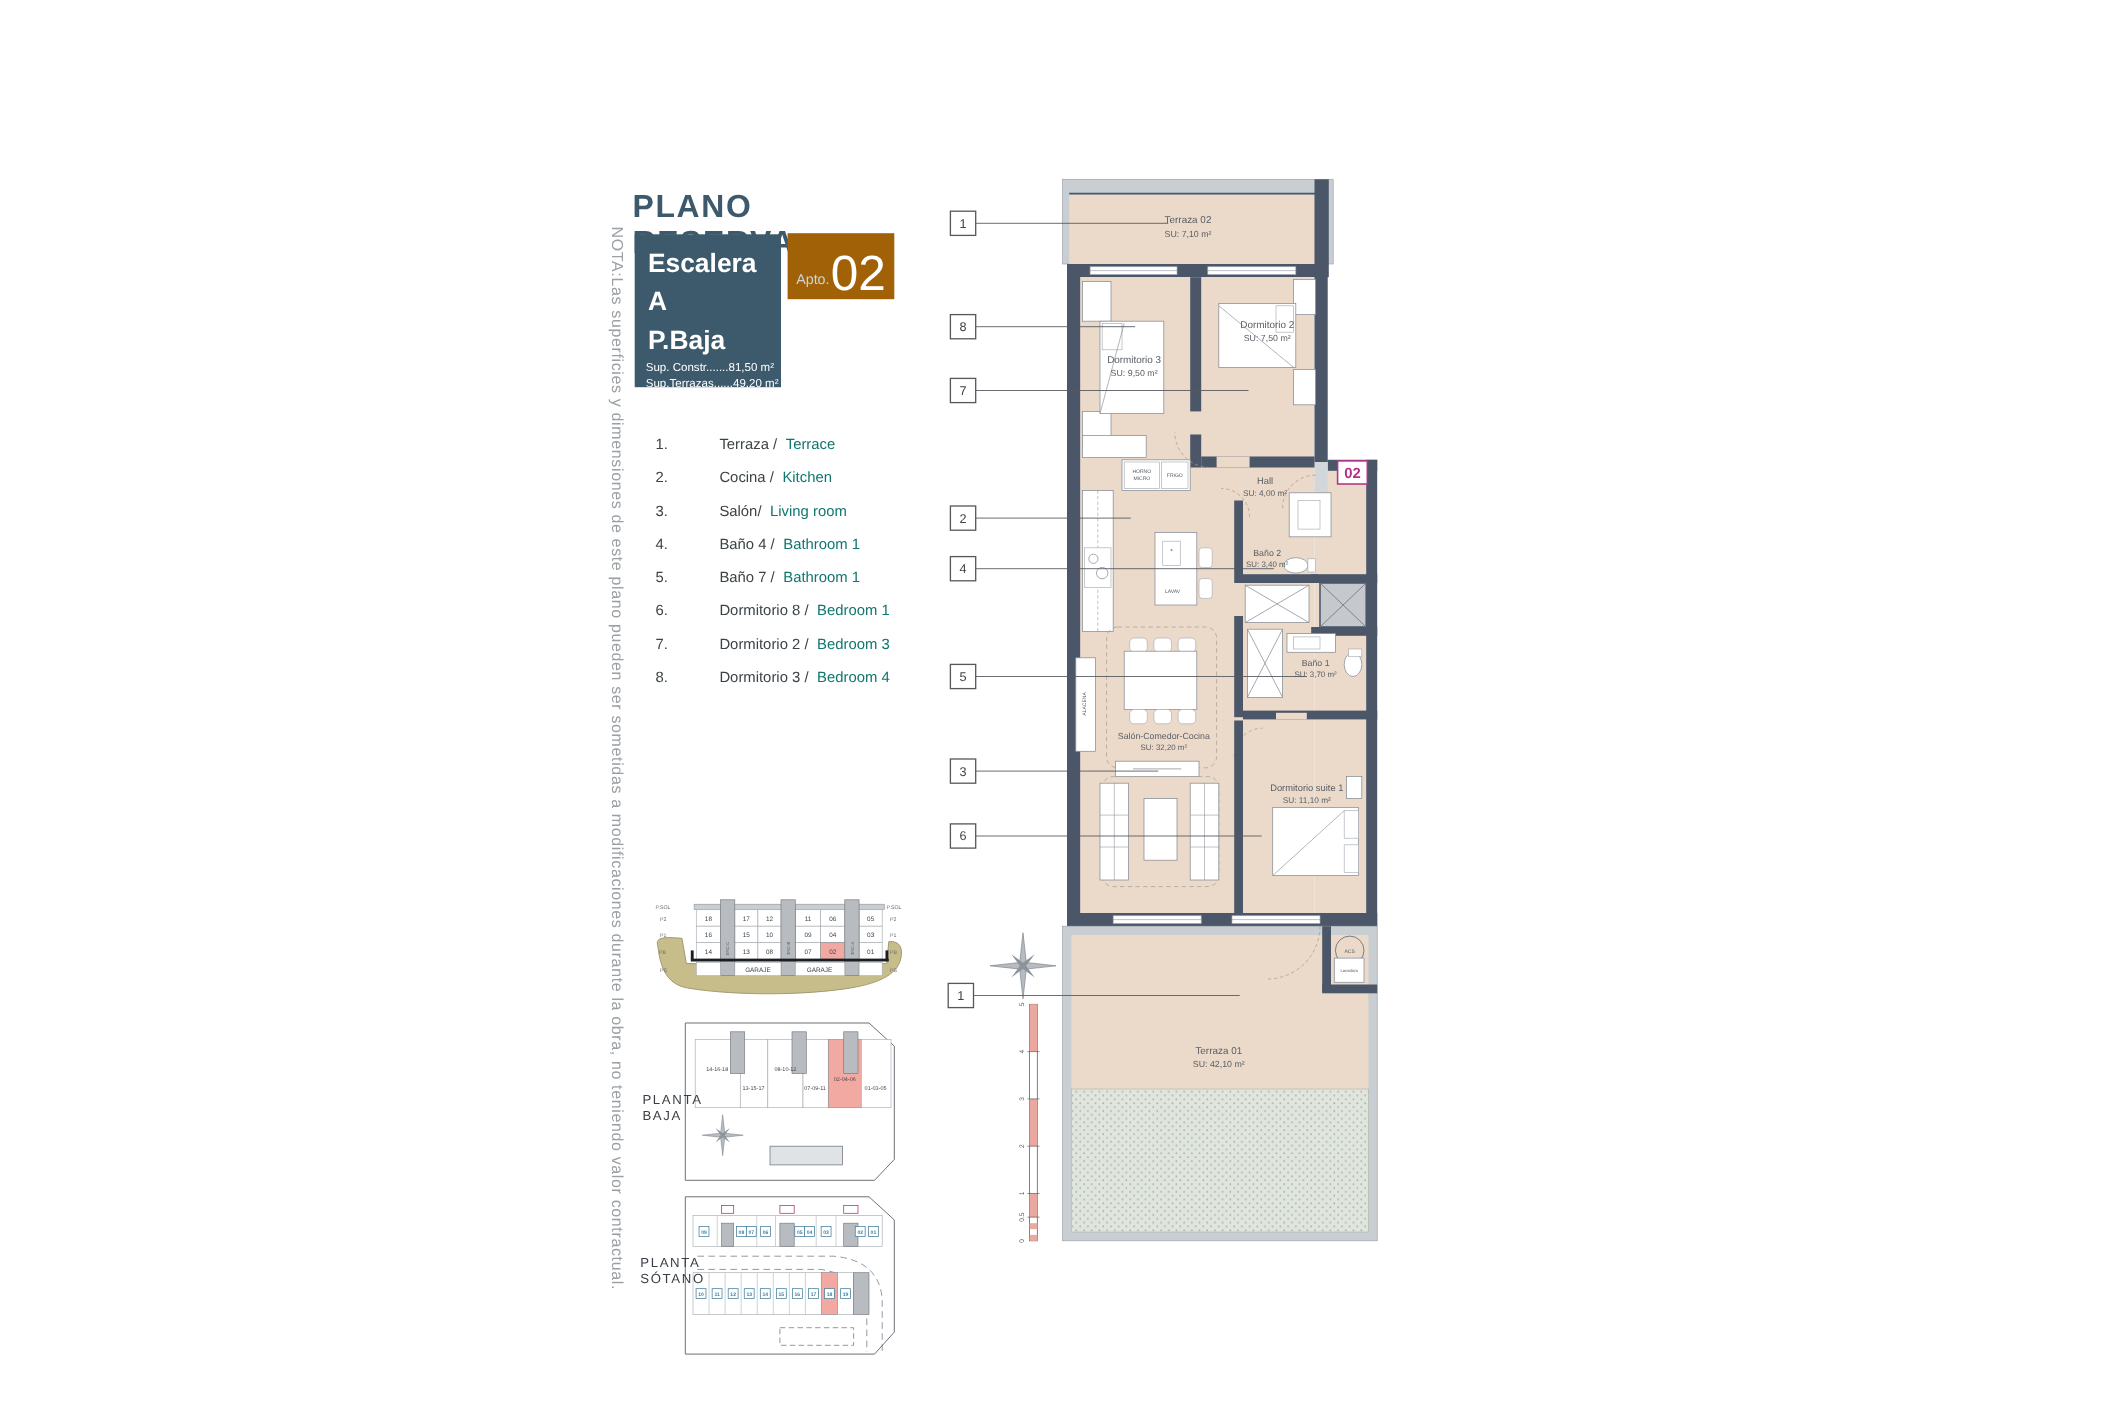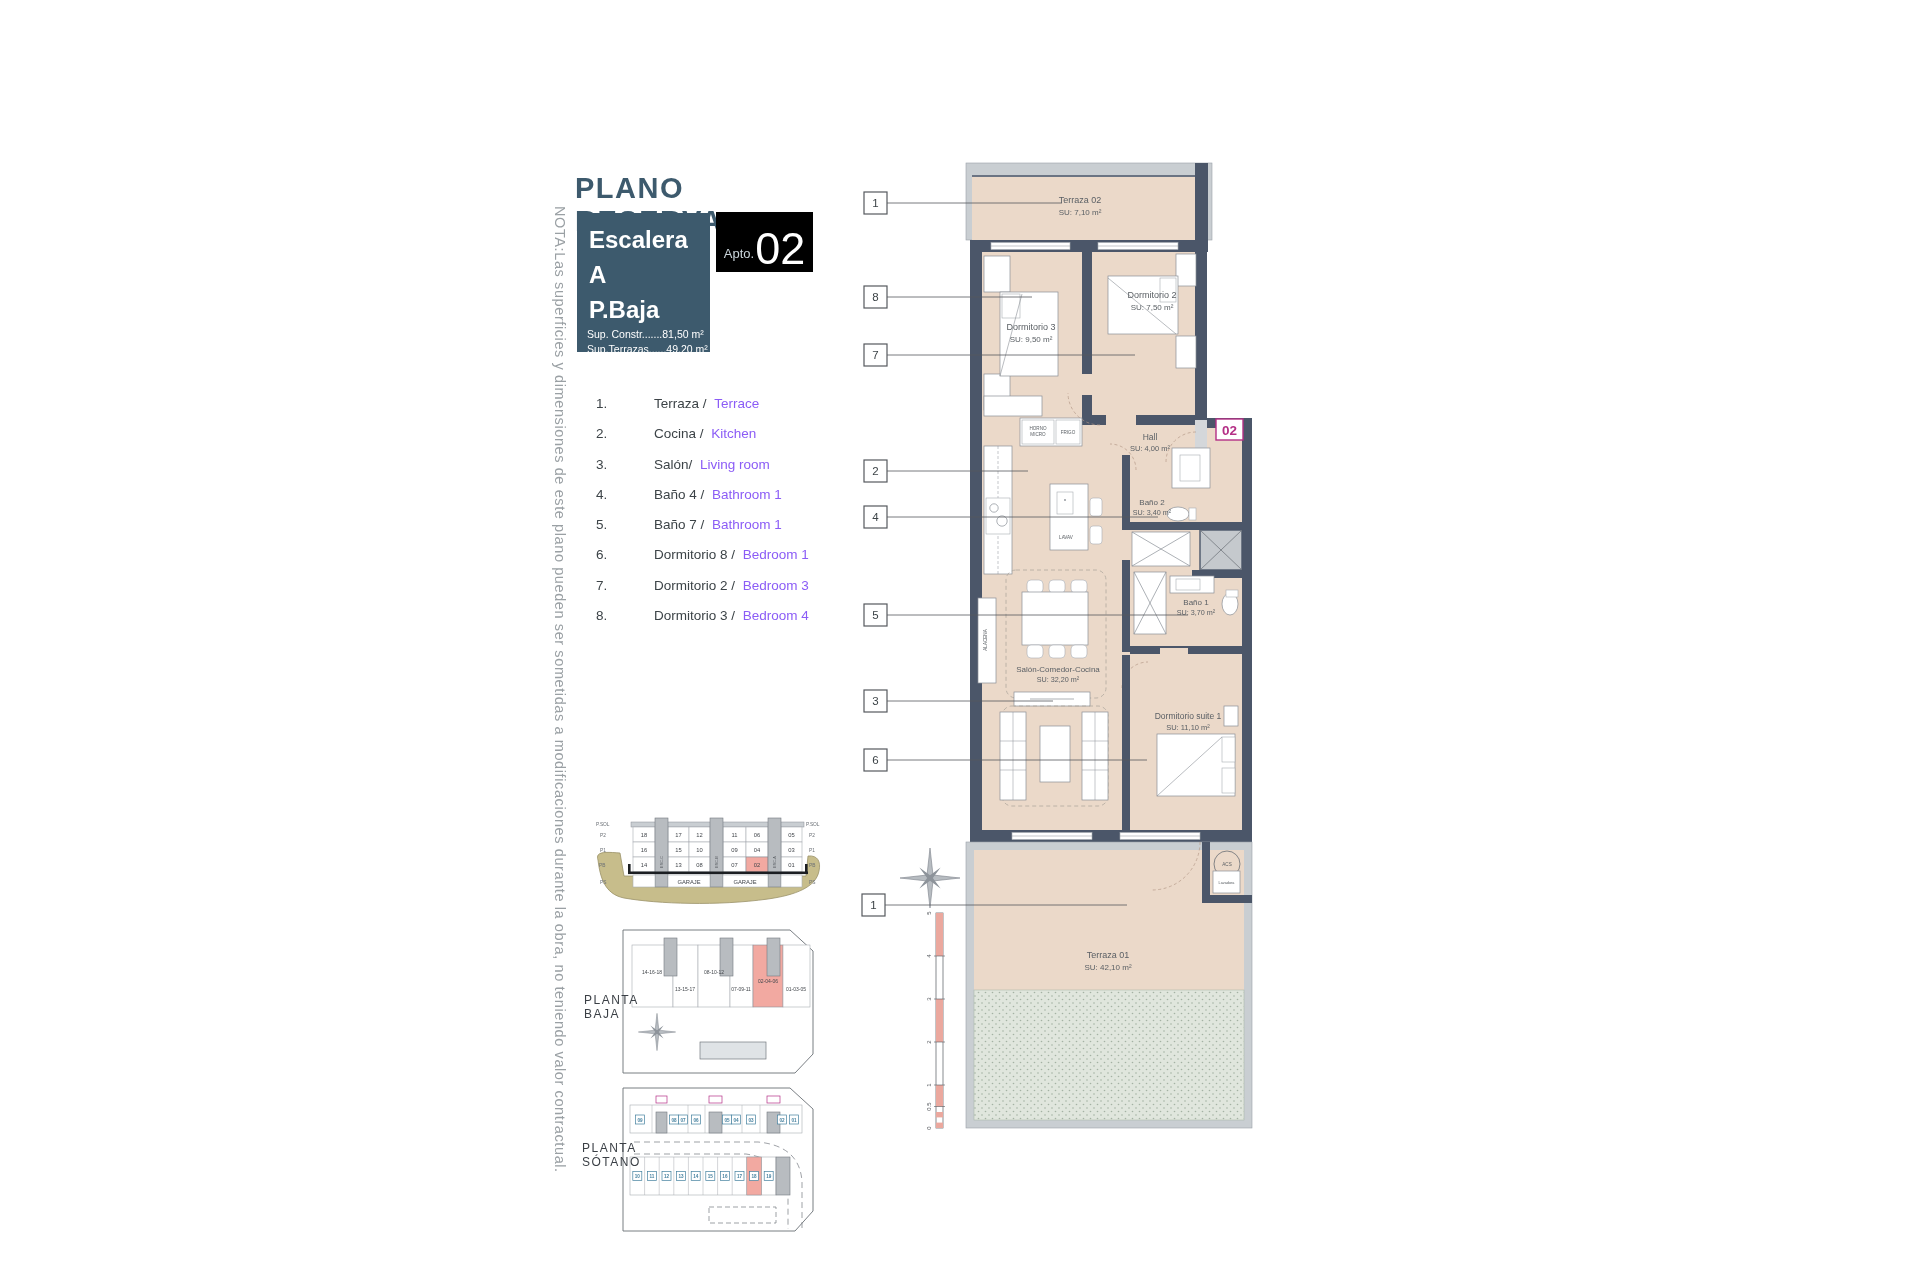--- a/index.html
+++ b/index.html
@@ -16,31 +16,31 @@
     left:575px;top:172px;width:260px;
     font-size:29px;font-weight:700;letter-spacing:1.5px;color:#3d5a6d;
   }
   #info-box{
     left:577px;top:213px;width:133px;height:139px;background:#3d5a6d;color:#ffffff;
     display:flex;flex-direction:column;padding:0;
   }
   #info-box .names{padding:10px 0 0 12px;font-size:24px;font-weight:700;line-height:1.45;}
   #info-box .sups{margin-top:auto;padding:0 0 23px 10px;font-size:10.5px;line-height:1.35;}
   #apto-box{
-    left:716px;top:212px;width:97px;height:56px;background:#000000;color:#ffffff;
+    left:716px;top:212px;width:97px;height:56px;background:#a16207;color:#ffffff;
     display:flex;align-items:flex-end;justify-content:center;padding-bottom:4px;
   }
   #apto-box .apto-word{font-size:13px;color:#c9d4da;margin:0 1px 7px 0;}
   #apto-box .apto-num{font-size:45px;font-weight:300;line-height:0.85;}
 
   #legend{left:596px;top:396px;width:260px;font-size:13.5px;color:#3c4347;}
   .legend-item{height:30.3px;display:flex;align-items:baseline;}
   .legend-num{width:22px;}
   .legend-es{white-space:pre;margin-left:36px;}
-  .legend-en{color:#8b5cf6;margin-left:4px;text-align:center;}
+  .legend-en{color:#0f766e;margin-left:4px;text-align:center;}
 
   svg text{font-family:"Liberation Sans",sans-serif;}
   .roomlbl{fill:#5b6065;font-size:9px;text-anchor:middle;}
   .roomarea{fill:#5b6065;font-size:8px;text-anchor:middle;}
   .fixlbl{fill:#5b6065;font-size:4.6px;text-anchor:middle;}
   .callout-num{fill:#3c4347;font-size:11.5px;text-anchor:middle;}
   .scale-num{fill:#55595e;font-size:6px;text-anchor:middle;}
   .sect-num{fill:#43474c;font-size:5.8px;text-anchor:middle;}
   .sect-floor{fill:#6a6f75;font-size:4.8px;}
   .sect-core{fill:#55595e;font-size:3.8px;text-anchor:middle;}

